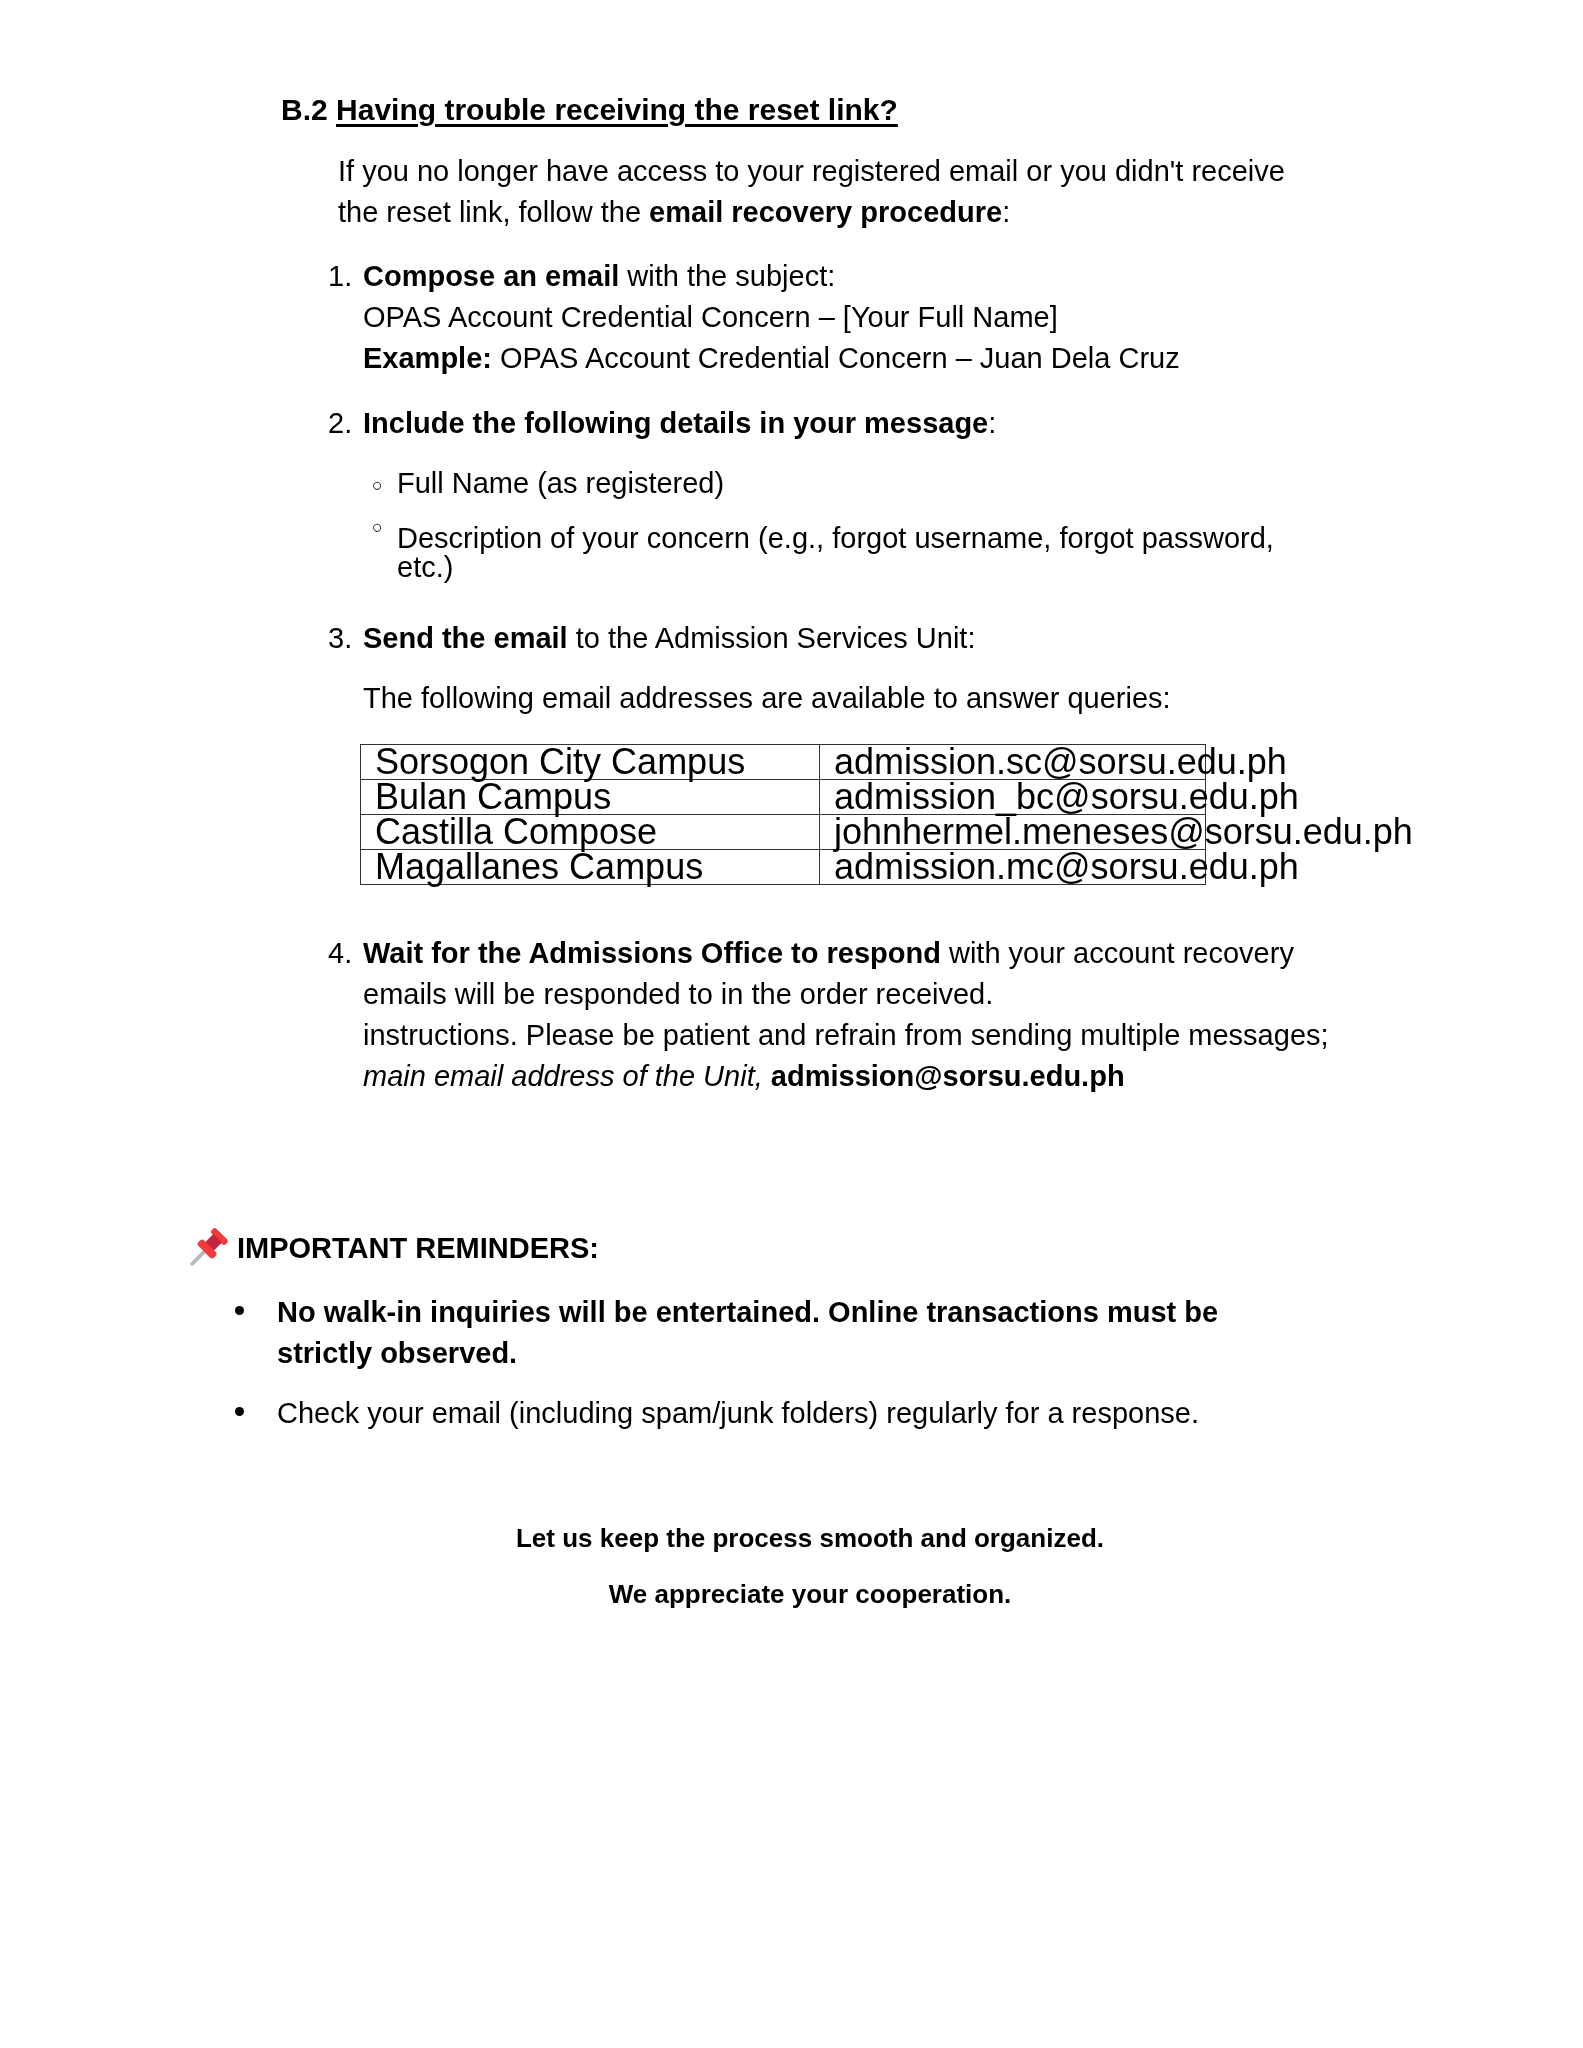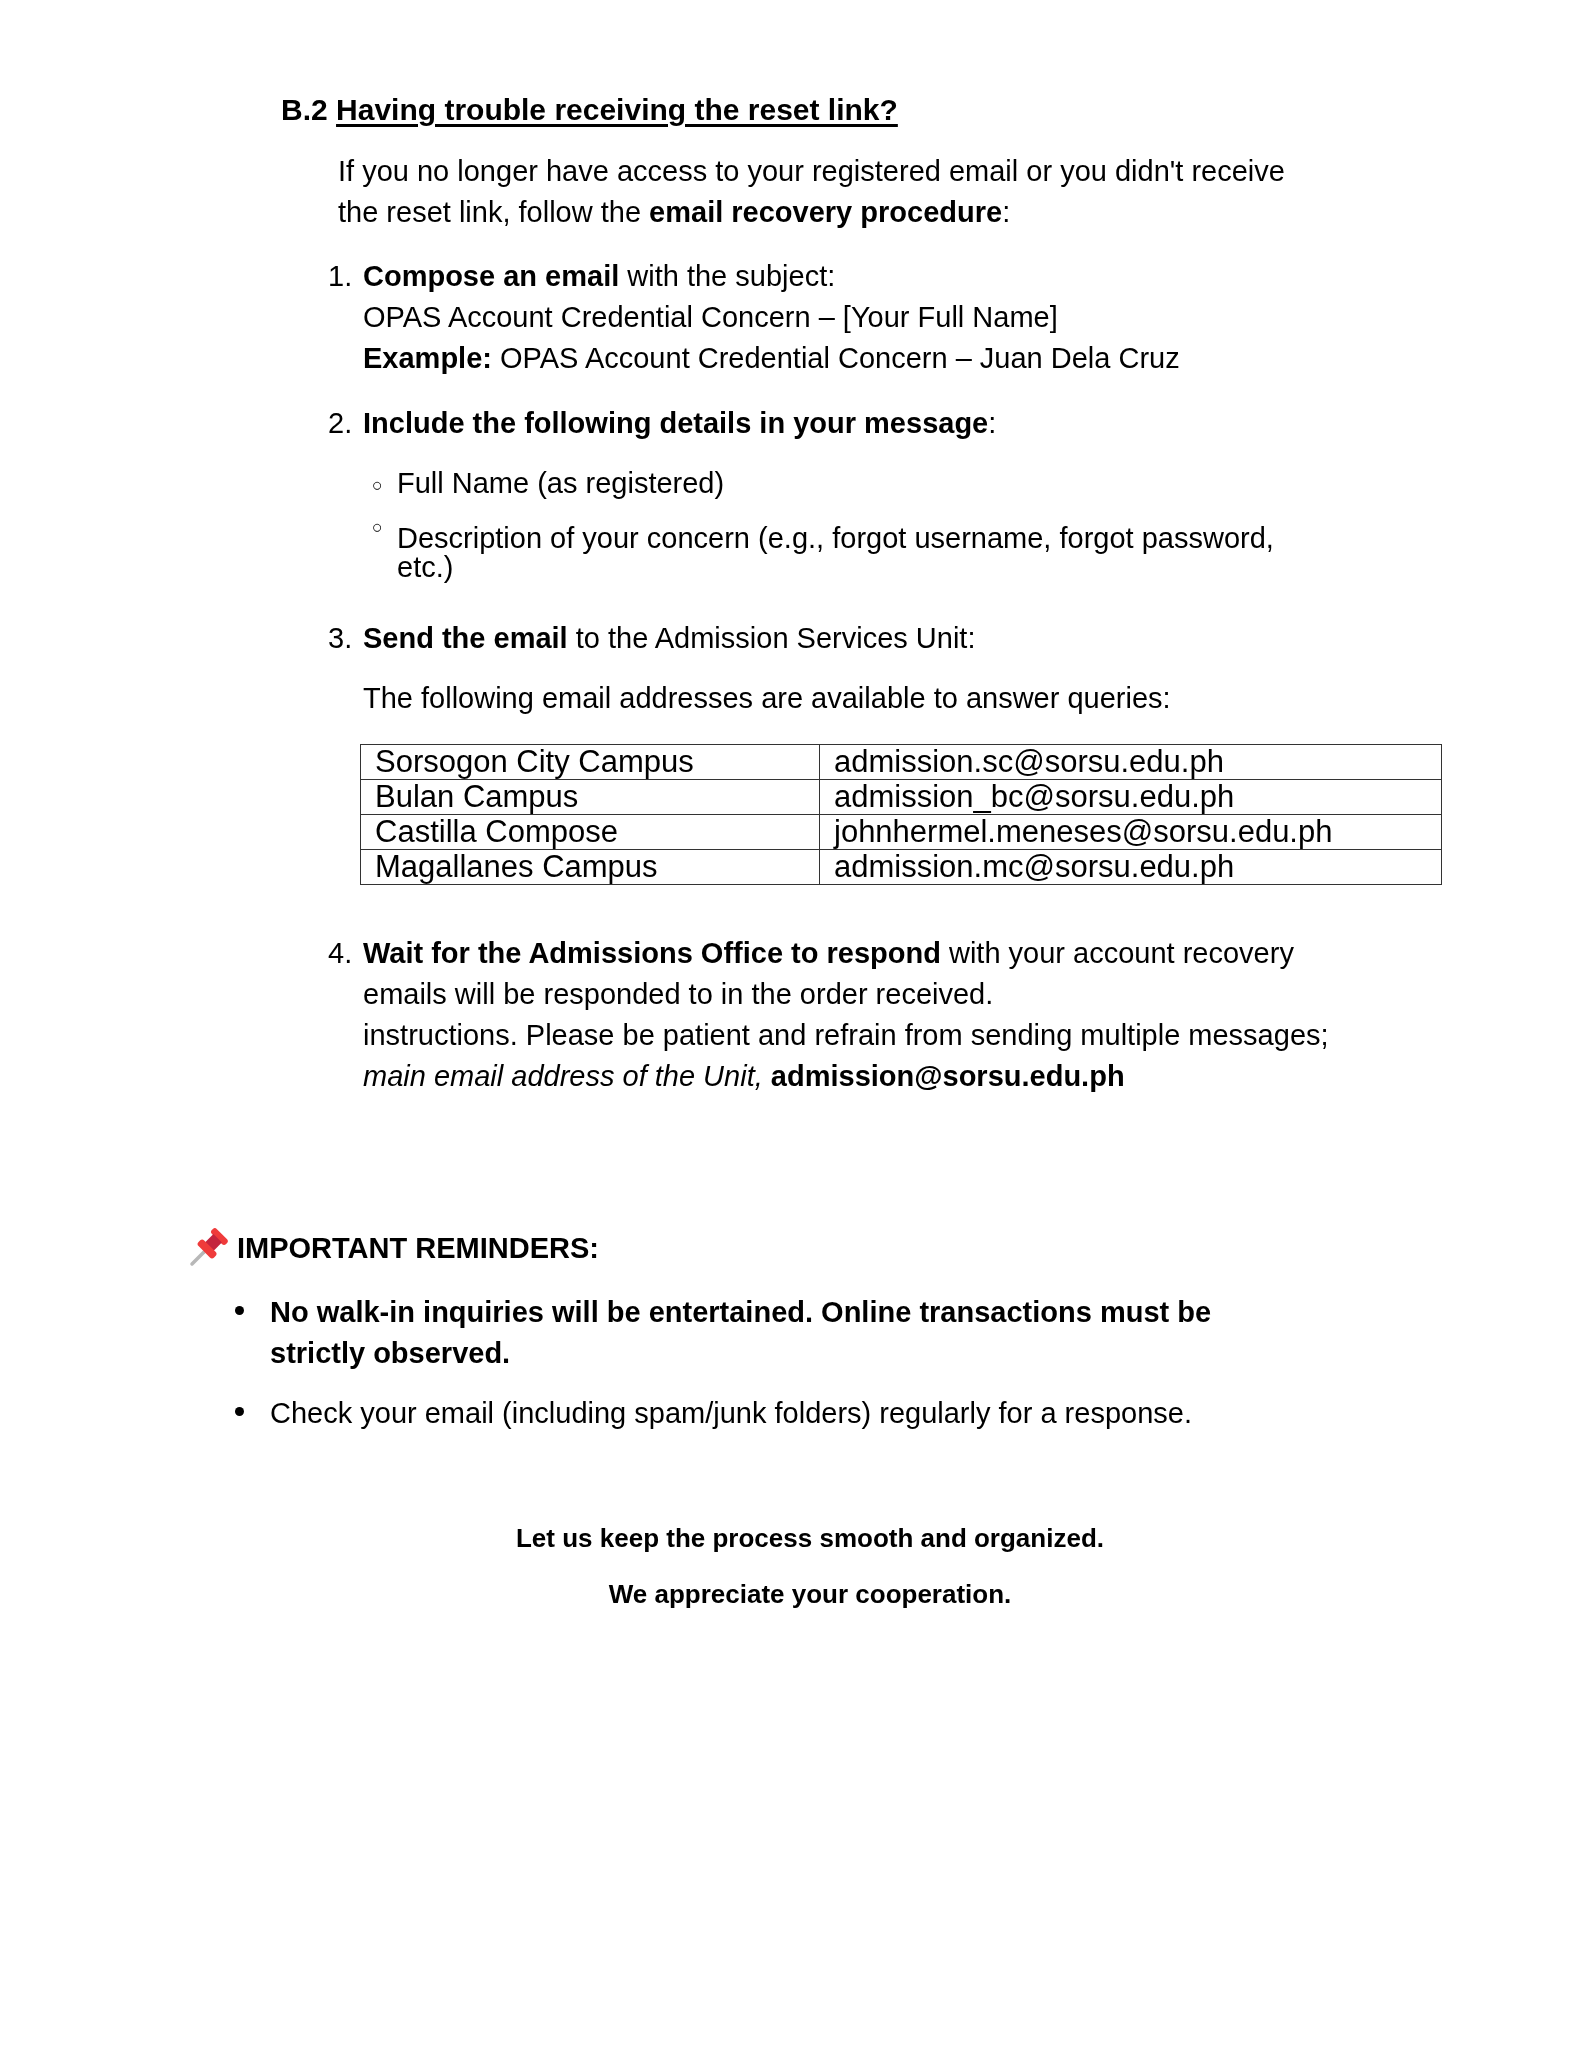--- a/index.html
+++ b/index.html
@@ -16,36 +16,36 @@
   .heading { left: 281px; top: 92px; font-size: 30px; line-height: 36px; font-weight: bold; }
 
   .intro { left: 338px; top: 151px; }
   .num { position: absolute; width: 30px; }
   .item-text { position: absolute; left: 363px; }
 
   .sub-bullet { position: absolute; left: 372px; font-size: 18px; }
   .sub-text { position: absolute; left: 397px; }
 
   table.campus-table {
-    position: absolute; left: 360px; top: 744px; width: 1082px;
+    position: absolute; left: 360px; top: 744px; width: 846px;
     border-collapse: collapse; table-layout: fixed;
-    font-size: 31px;
+    font-size: 36px;
   }
   table.campus-table td {
     border: 1.5px solid #333; height: 34px; padding: 0 0 0 14px;
     line-height: 34px; vertical-align: bottom; white-space: nowrap;
   }
   table.campus-table td.c1 { width: 444px; }
 
   .pin { position: absolute; left: 188px; top: 1228px; width: 40px; height: 40px; }
   .reminders-title { left: 237px; top: 1230px; font-size: 29px; line-height: 36px; font-weight: bold; }
 
   .dot { position: absolute; left: 233px; width: 12px; height: 12px; }
   .dot::before { content: ""; position: absolute; left: 2px; top: 0; width: 9px; height: 9px; border-radius: 50%; background: #000; }
-  .rem-text { position: absolute; left: 270px; }
+  .rem-text { position: absolute; left: 277px; }
 
   .closing { left: 0; width: 1620px; text-align: center; font-size: 26px; font-weight: bold; line-height: 32px; }
 </style>
 </head>
 <body>
 
 <div class="abs heading">
   <span>B.2</span>
   <span class="u">Having trouble receiving the reset link?</span>
 </div>

